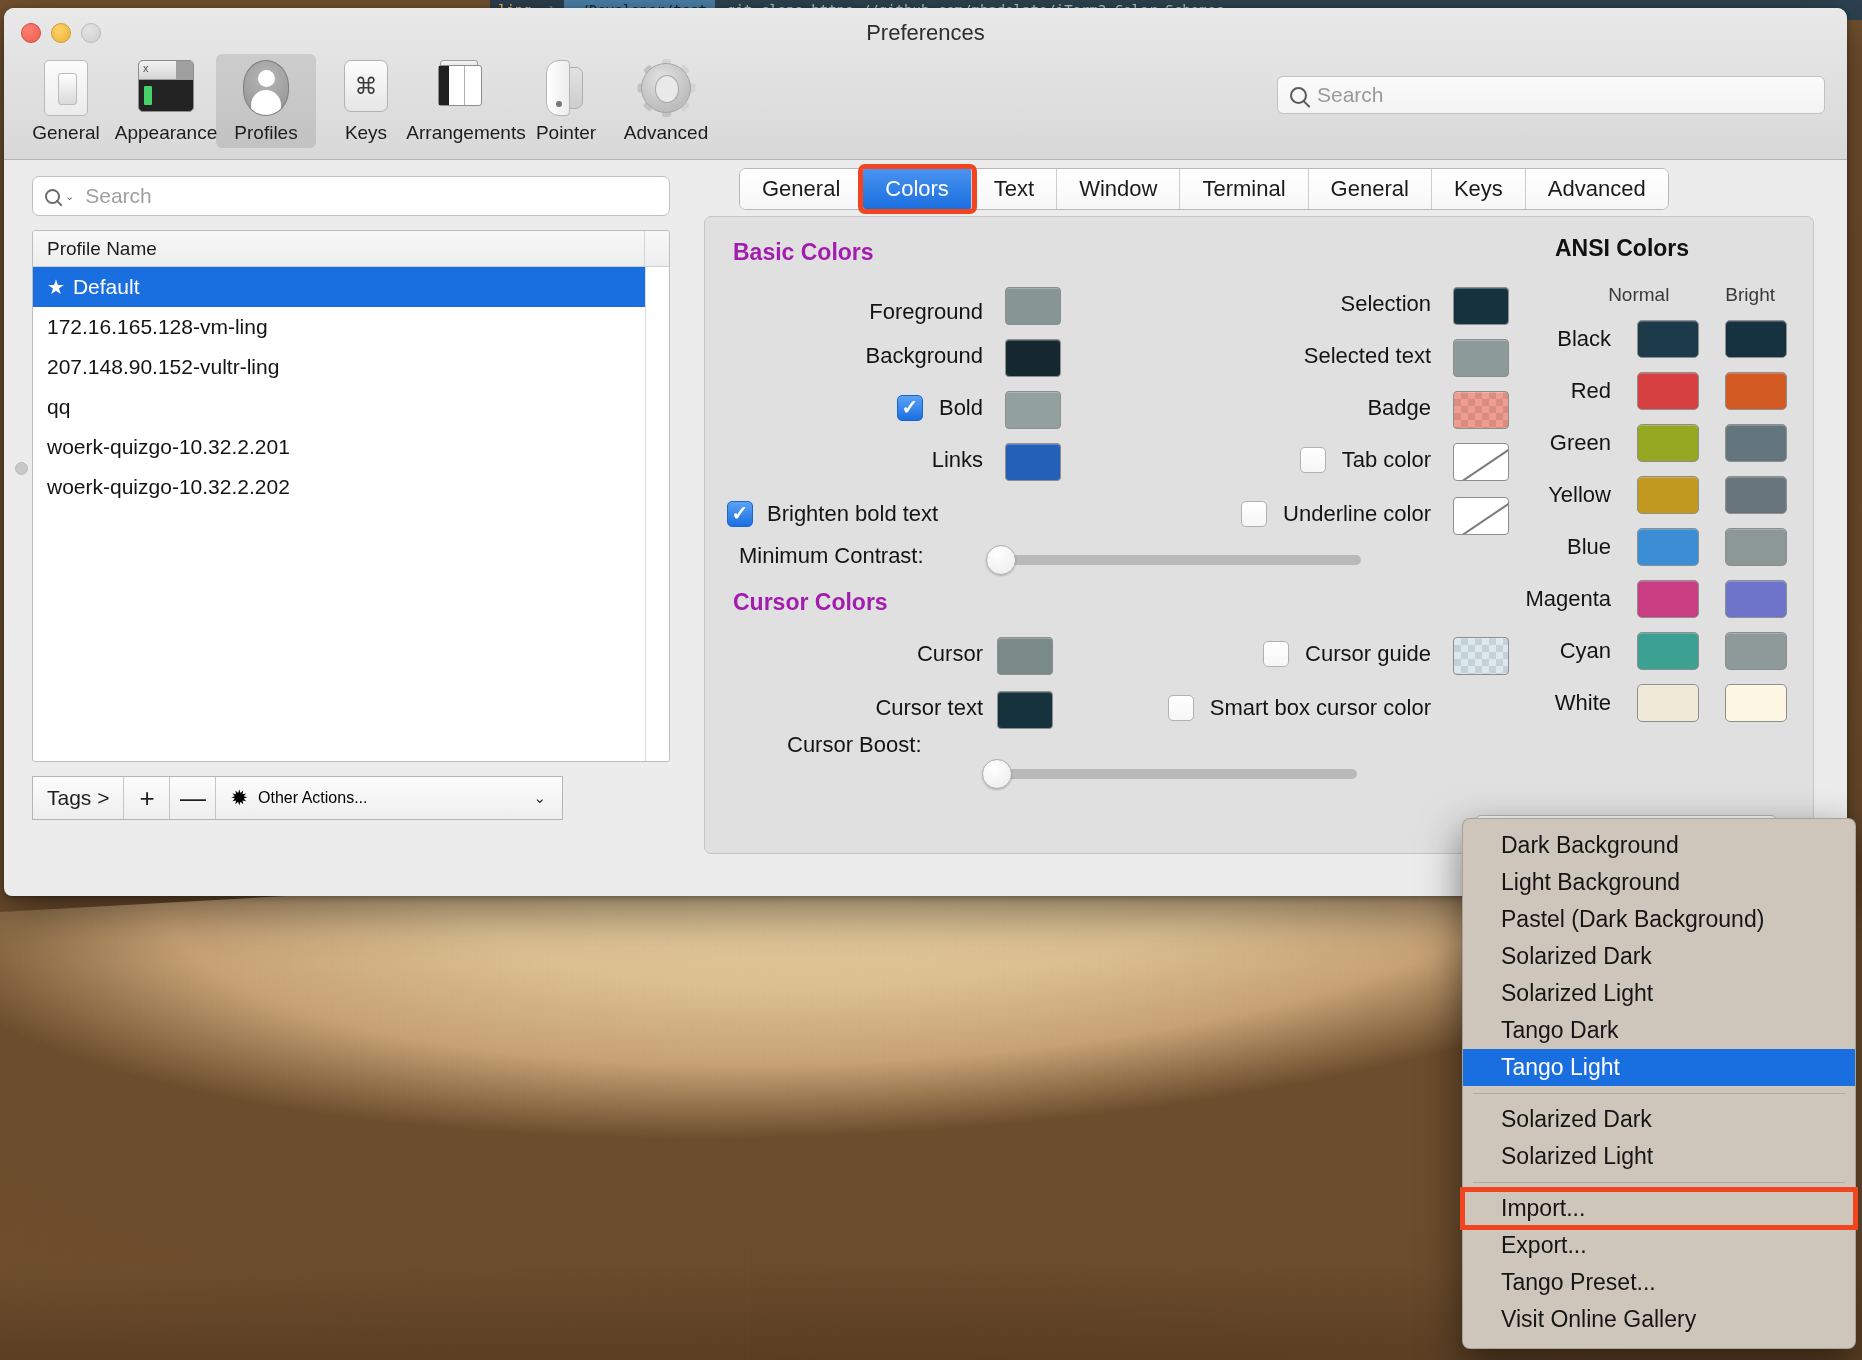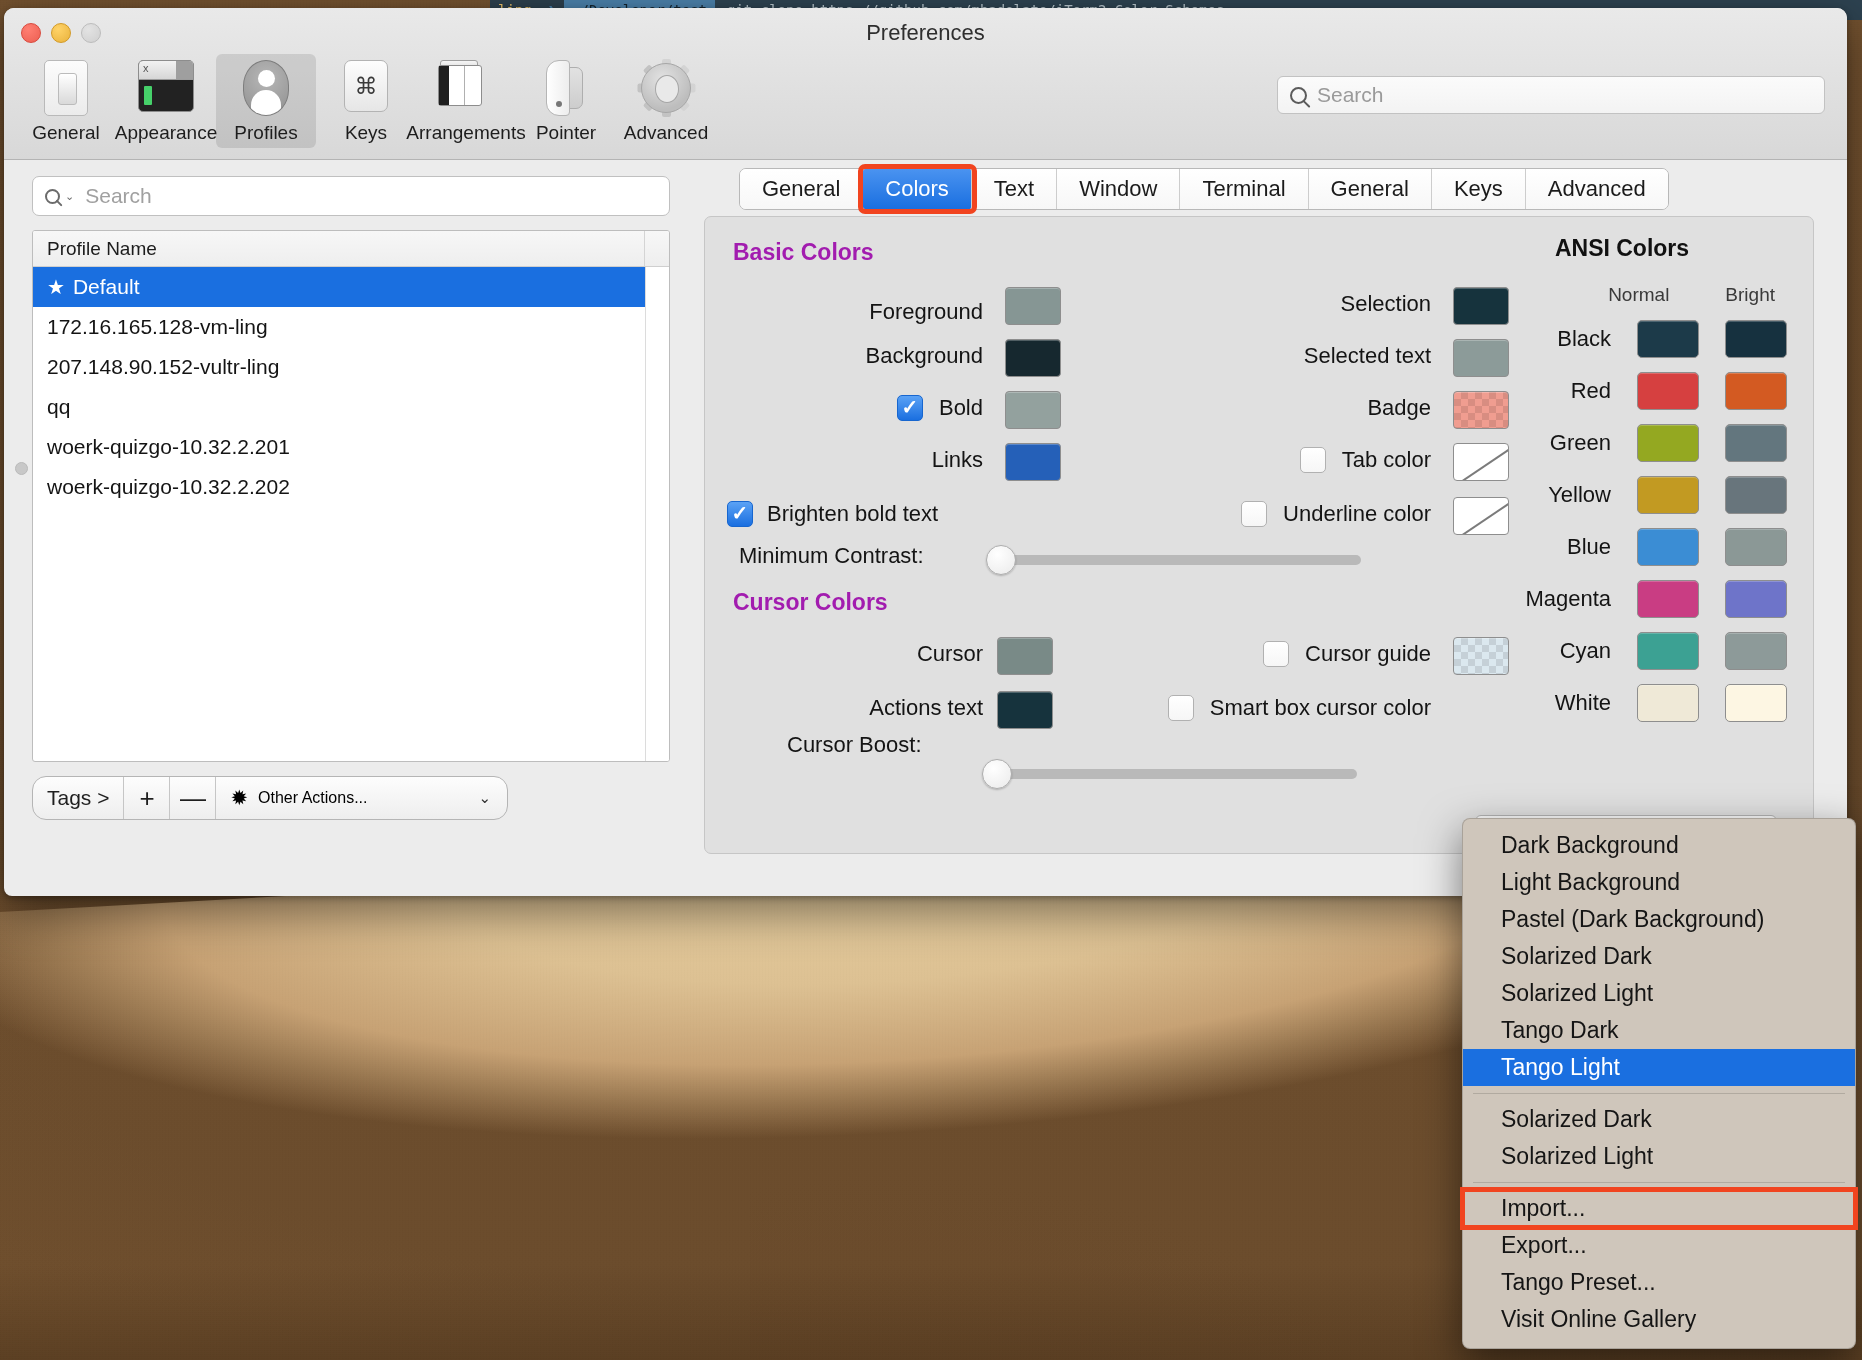--- a/index.html
+++ b/index.html
@@ -181,22 +181,22 @@
     padding-left: 14px; font-size: 21px; color: #141414;
   }
   .profile-row.selected { background: #1a6fe0; color: #fff; }
   .star { font-size: 20px; line-height: 1; }
   #table-scroll-col { position:absolute; right:0; top:36px; bottom:0; width:24px;
     background:#fff; border-left:1px solid #dcdcdc; }
   #pane-dot { position:absolute; left:11px; top:302px; width:13px; height:13px; border-radius:50%;
     background:#c8c8c8; border:1px solid #bababa; }
 
   #profile-toolbar {
-    margin-top: 14px; display: flex; height: 44px; width: 476px;
-    border: 1px solid #b5b5b5; border-radius: 14px; overflow: hidden;
+    margin-top: 14px; display: flex; height: 44px; width: 531px;
+    border: 1px solid #b5b5b5; border-radius: 0; overflow: hidden;
     background: linear-gradient(#fdfdfd,#eeeeee);
   }
   .pt-btn {
     display:flex; align-items:center; justify-content:center;
     font-size: 21px; color:#1f1f1f; border-right:1px solid #c6c6c6; padding: 0 14px;
   }
   .pt-btn.plus, .pt-btn.minus { width: 46px; font-size: 26px; }
   .pt-other { flex:1; display:flex; align-items:center; gap:10px; padding: 0 14px; position:relative; }
   .pt-other .gear-glyph { font-size:21px; }
   .pt-other .caret { position:absolute; right:16px; font-size:15px; color:#2a2a2a; }
@@ -496,21 +496,21 @@
       </div>
 
       <div class="section-title" style="left:28px; top:372px;">Cursor Colors</div>
 
       <div class="field-row" style="left:28px; top:424px; width:250px; justify-content:flex-end;">
         <span class="field-label">Cursor</span>
       </div>
       <div class="swatch" style="position:absolute; left:292px; top:420px; background:#798a87;"></div>
 
       <div class="field-row" style="left:28px; top:478px; width:250px; justify-content:flex-end;">
-        <span class="field-label">Actions text</span>
+        <span class="field-label">Cursor text</span>
       </div>
       <div class="swatch" style="position:absolute; left:292px; top:474px; background:#16333d;"></div>
 
       <div class="field-row" style="left:390px; top:424px; width:336px; justify-content:flex-end; gap:16px;">
         <span class="cb"></span>
         <span class="field-label">Cursor guide</span>
       </div>
       <div class="swatch checker" style="position:absolute; left:748px; top:420px; background-color:#dbe8ef;"></div>
 
       <div class="field-row" style="left:352px; top:478px; width:374px; justify-content:flex-end; gap:16px;">

